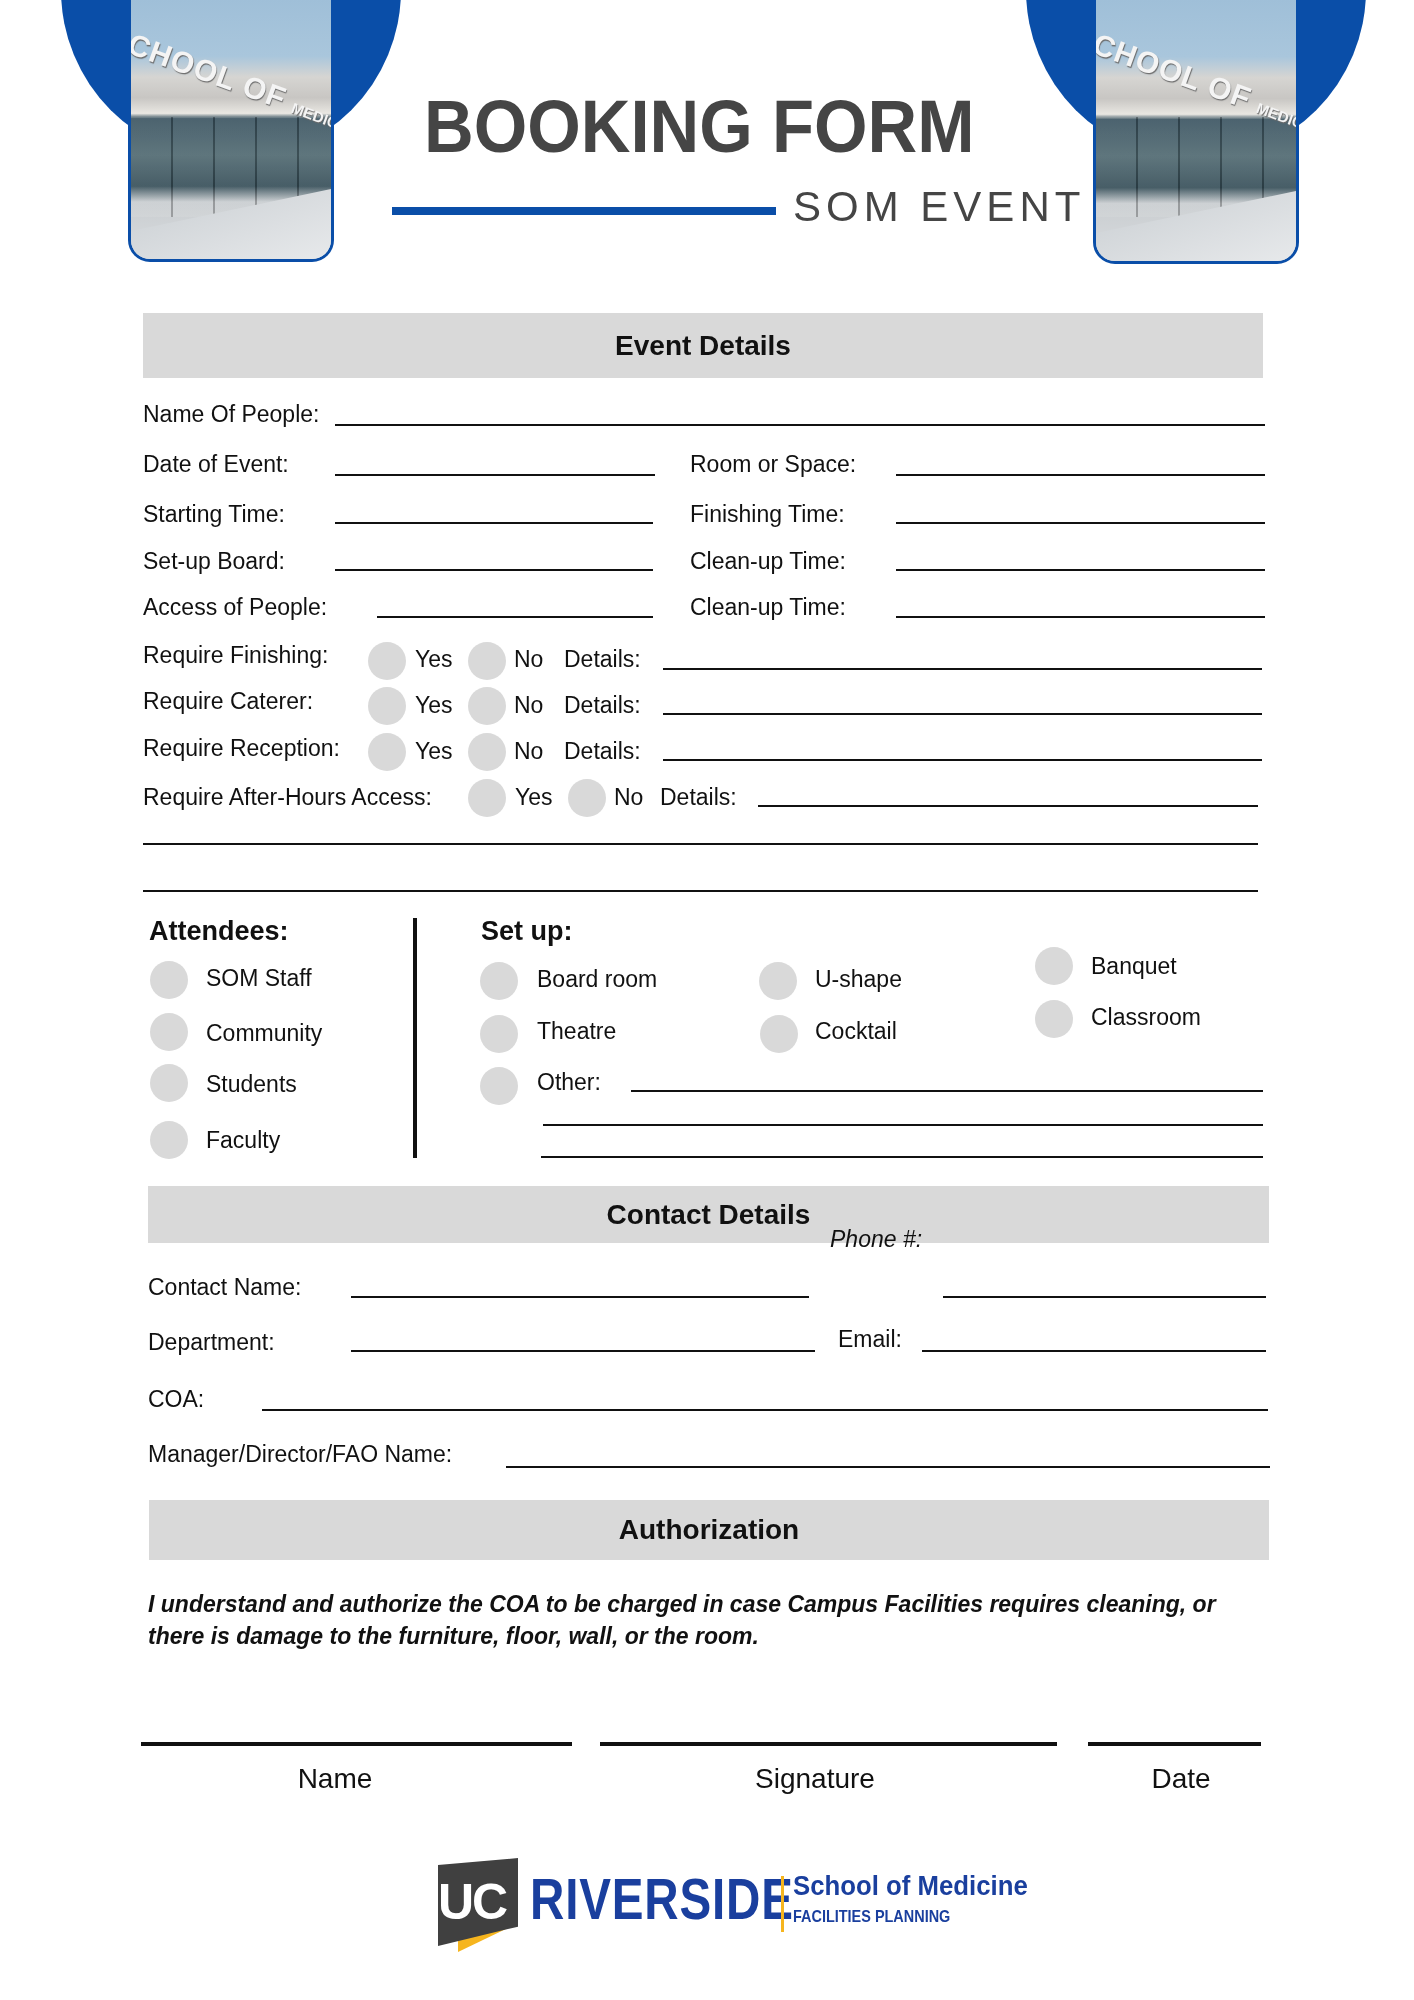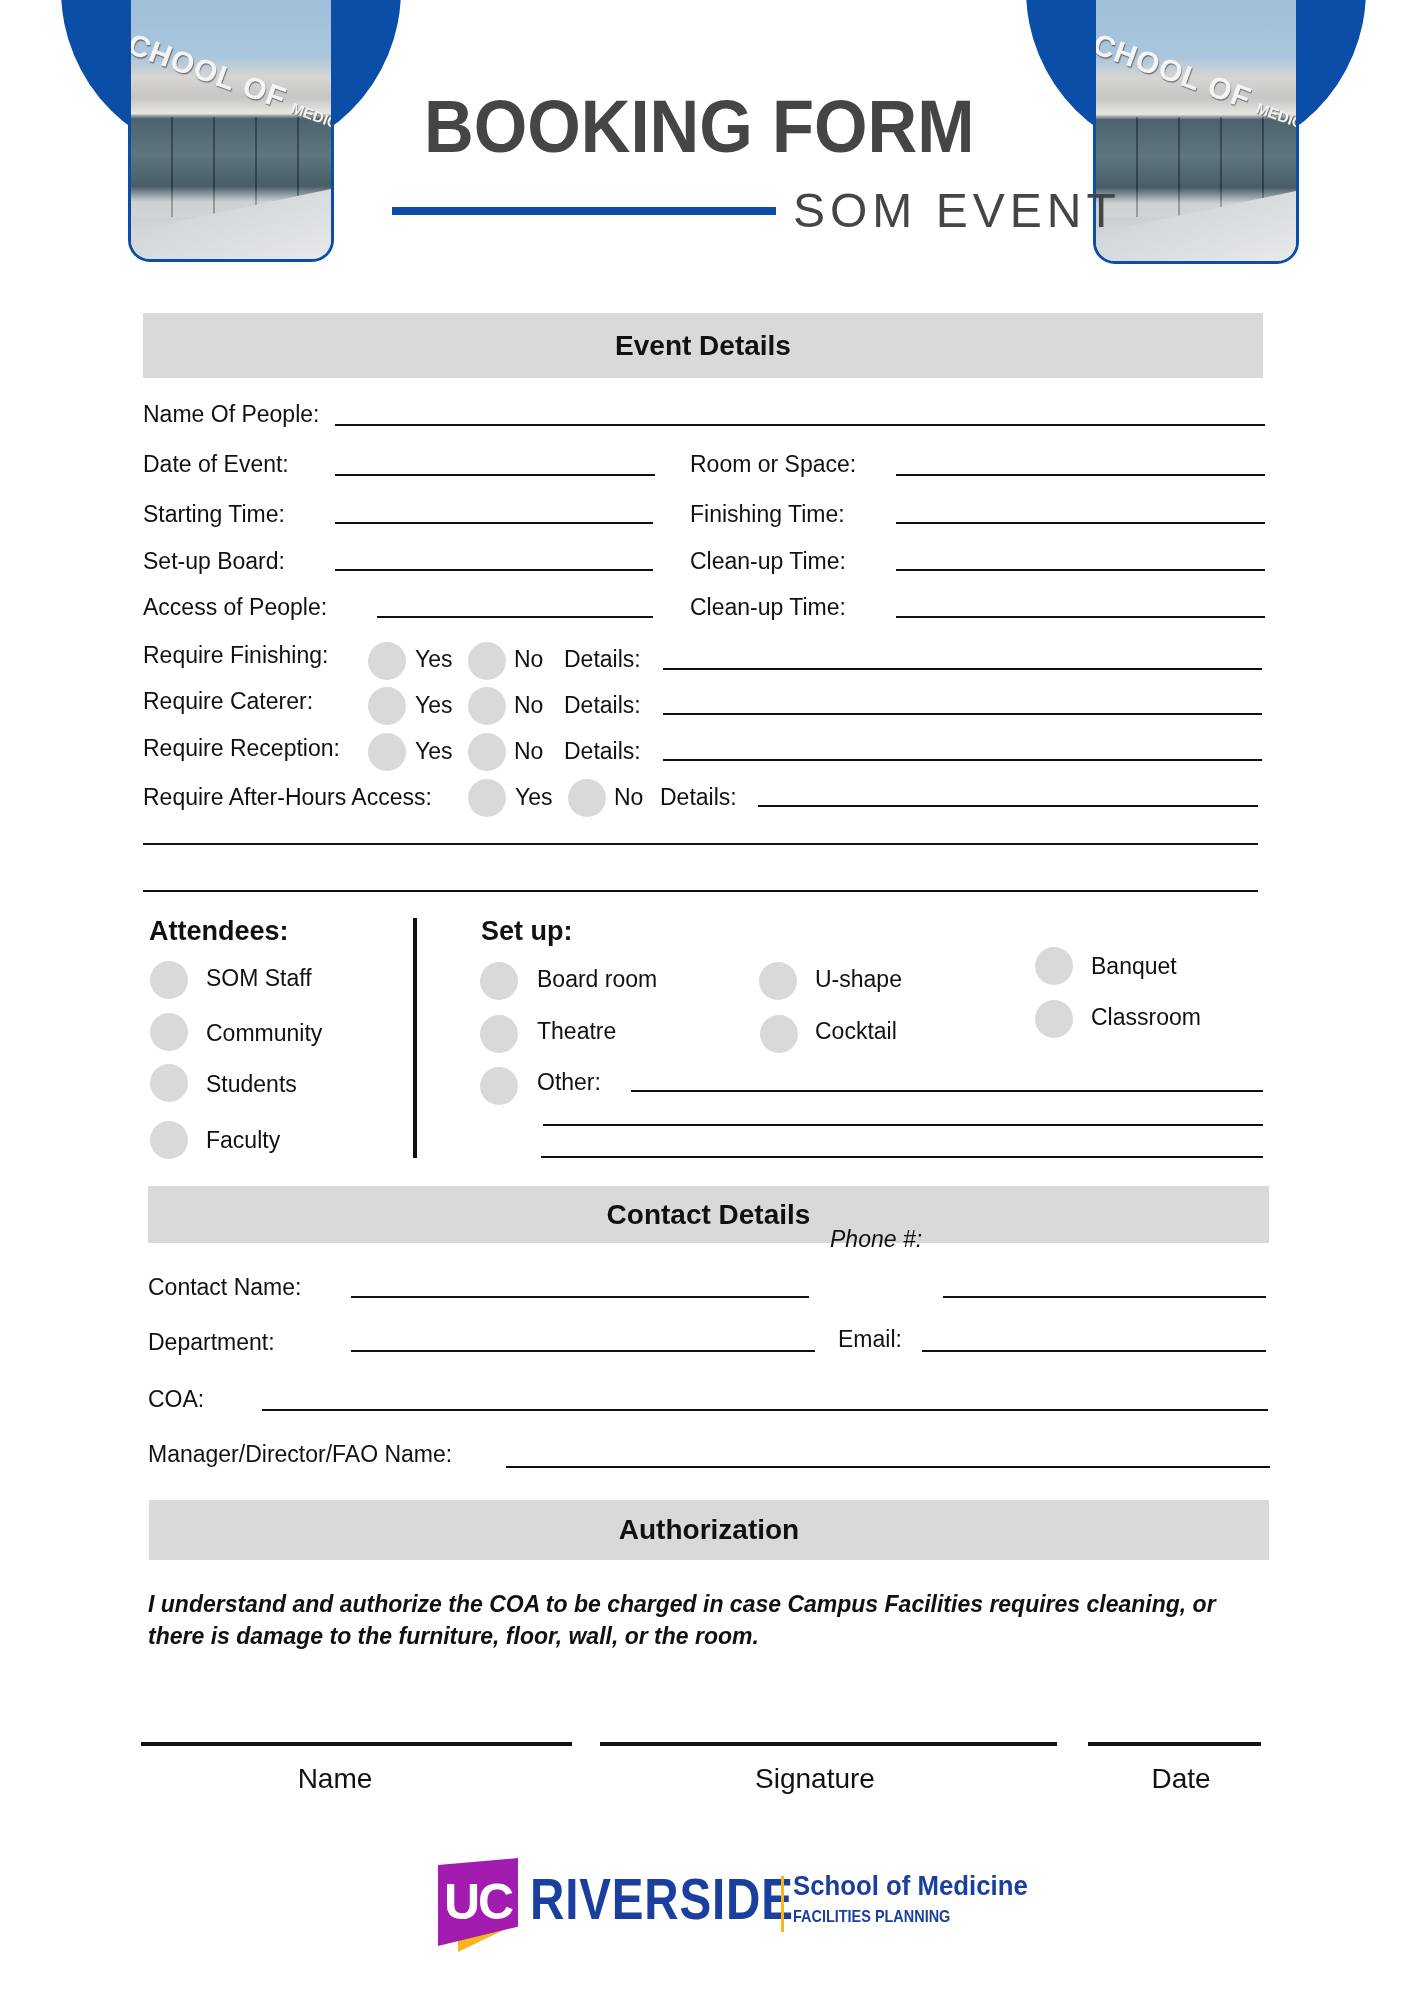--- a/index.html
+++ b/index.html
@@ -13,42 +13,42 @@
   .photo .sign { position: absolute; left: 4px; top: 28px; color: #f4f4f4; font-family: "Liberation Sans", sans-serif; font-weight: bold;
                  font-size: 30px; letter-spacing: 1px; transform: rotate(20deg); transform-origin: left top; white-space: nowrap; text-shadow: 1px 1px 1px #6b6b6b; }
   .photo .sign small { font-size: 15px; letter-spacing: 0; }
   .photo .glass { position: absolute; left: 0; right: 0; top: 118px; height: 100px;
                   background: repeating-linear-gradient(90deg, rgba(255,255,255,0.08) 0 40px, rgba(0,0,0,0.25) 40px 42px); }
   .photo .walk { position: absolute; left: 0; right: 0; bottom: 0; height: 70px; background: linear-gradient(160deg, #c9ced2, #e7e9eb); clip-path: polygon(0 60%, 100% 0, 100% 100%, 0 100%); }
 
   .title { position: absolute; left: 424px; top: 84px; font-family: "Liberation Sans", sans-serif; font-weight: bold;
            font-size: 74px; color: #454545; letter-spacing: 0px; transform: scaleX(0.93); transform-origin: left top; white-space: nowrap; }
   .title-rule { position: absolute; left: 392px; top: 207px; width: 384px; height: 8px; background: #0a4ea8; }
-  .subtitle { position: absolute; left: 793px; top: 183px; font-size: 48px; color: #454545; letter-spacing: 5px; white-space: nowrap; }
+  .subtitle { position: absolute; left: 793px; top: 183px; font-size: 42px; color: #454545; letter-spacing: 5px; white-space: nowrap; }
 
   
   .bar { position: absolute; background: #d9d9d9; display: flex; align-items: center; justify-content: center;
          font-weight: bold; font-size: 28px; color: #111; }
 
   .lbl { position: absolute; font-size: 23px; color: #111; white-space: nowrap; line-height: 1; }
   .line { position: absolute; height: 2px; background: #111; }
   .line.thick { height: 4px; }
   .radio { position: absolute; width: 38px; height: 38px; border-radius: 50%; background: #d9d9d9; cursor: pointer; }
 
   .heading { position: absolute; font-weight: bold; font-size: 27px; color: #111; line-height: 1; }
   .vdiv { position: absolute; width: 4px; background: #111; }
 
   .auth-text { position: absolute; left: 148px; top: 1588px; width: 1130px; font-style: italic; font-weight: bold; font-size: 23px; line-height: 32px; color: #111; }
 
   .sig-lbl { position: absolute; font-size: 28px; color: #111; line-height: 1; transform: translateX(-50%); }
 
   
-  .logo-uc { position: absolute; left: 438px; top: 1858px; width: 80px; height: 88px; background: #a21caf;
+  .logo-uc { position: absolute; left: 438px; top: 1858px; width: 80px; height: 88px; background: #404040;
              clip-path: polygon(0 8%, 100% 0, 100% 78%, 0 100%); color: #fff; font-weight: bold; font-size: 50px;
-             display: flex; align-items: center; justify-content: center; letter-spacing: -2px; }
+             display: flex; align-items: center; letter-spacing: -2px; }
   .logo-flag { position: absolute; left: 458px; top: 1920px; width: 60px; height: 32px; background: #f6b51e; clip-path: polygon(0 40%, 100% 0, 100% 10%, 0 100%); }
   .logo-riverside { position: absolute; left: 530px; top: 1870px; font-weight: bold; font-size: 58px; color: #1a3f9e; line-height: 1; transform: scaleX(0.82); transform-origin: left top; letter-spacing: 1px; }
   .logo-sep { position: absolute; left: 781px; top: 1876px; width: 3px; height: 56px; background: #f6b51e; }
   .logo-som { position: absolute; left: 793px; top: 1872px; font-weight: bold; font-size: 28px; color: #1a3f9e; line-height: 1; white-space: nowrap; transform: scaleX(0.92); transform-origin: left top; }
   .logo-fp { position: absolute; left: 793px; top: 1908px; font-weight: bold; font-size: 17px; color: #1a3f9e; line-height: 1; white-space: nowrap; transform: scaleX(0.85); transform-origin: left top; }
 </style>
 </head>
 <body>
 
 <div class="photo-bg" style="left:61px; top:-10px; width:340px; height:170px;"></div>

